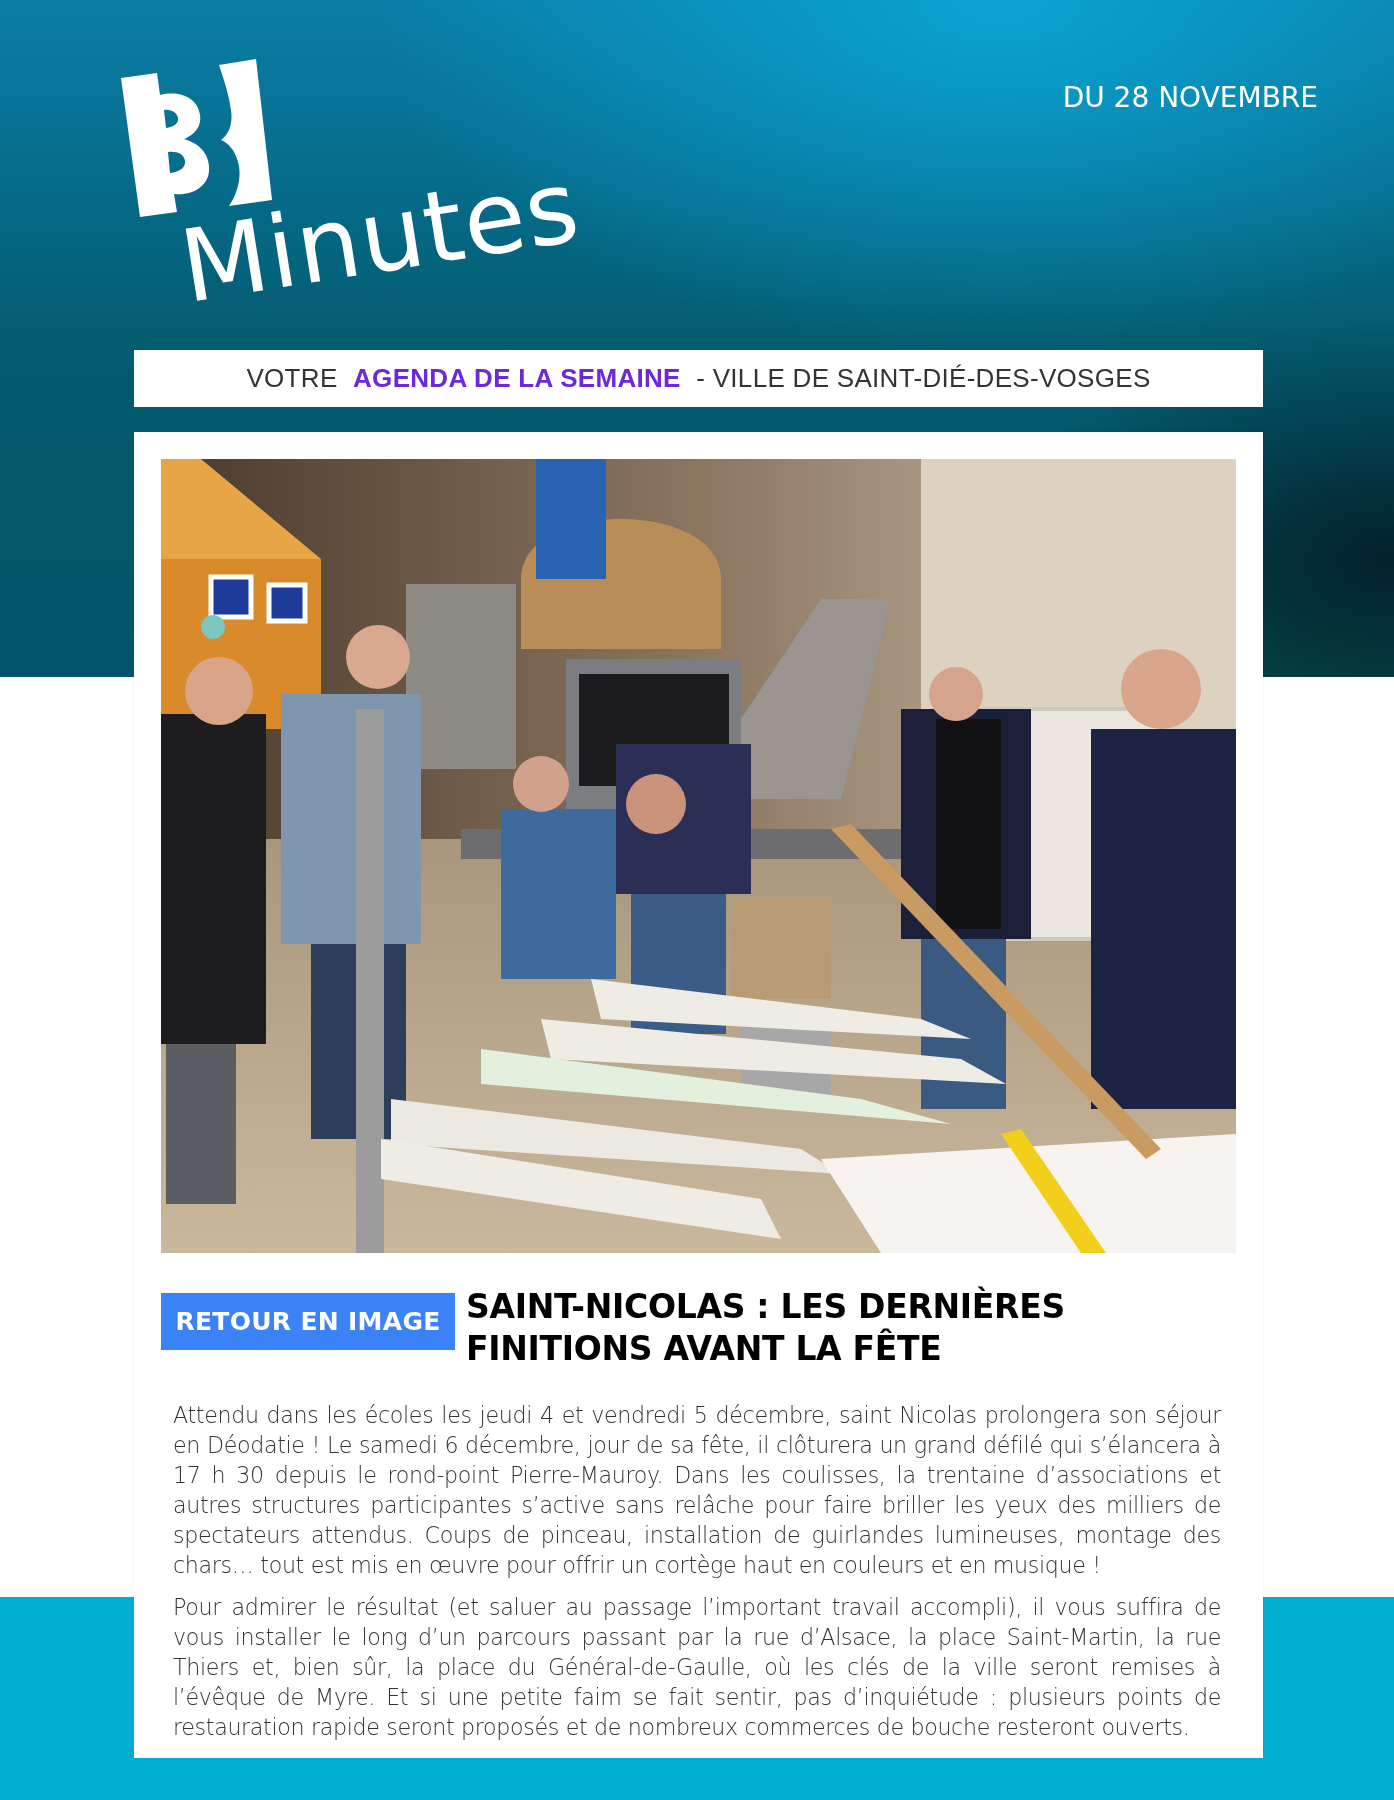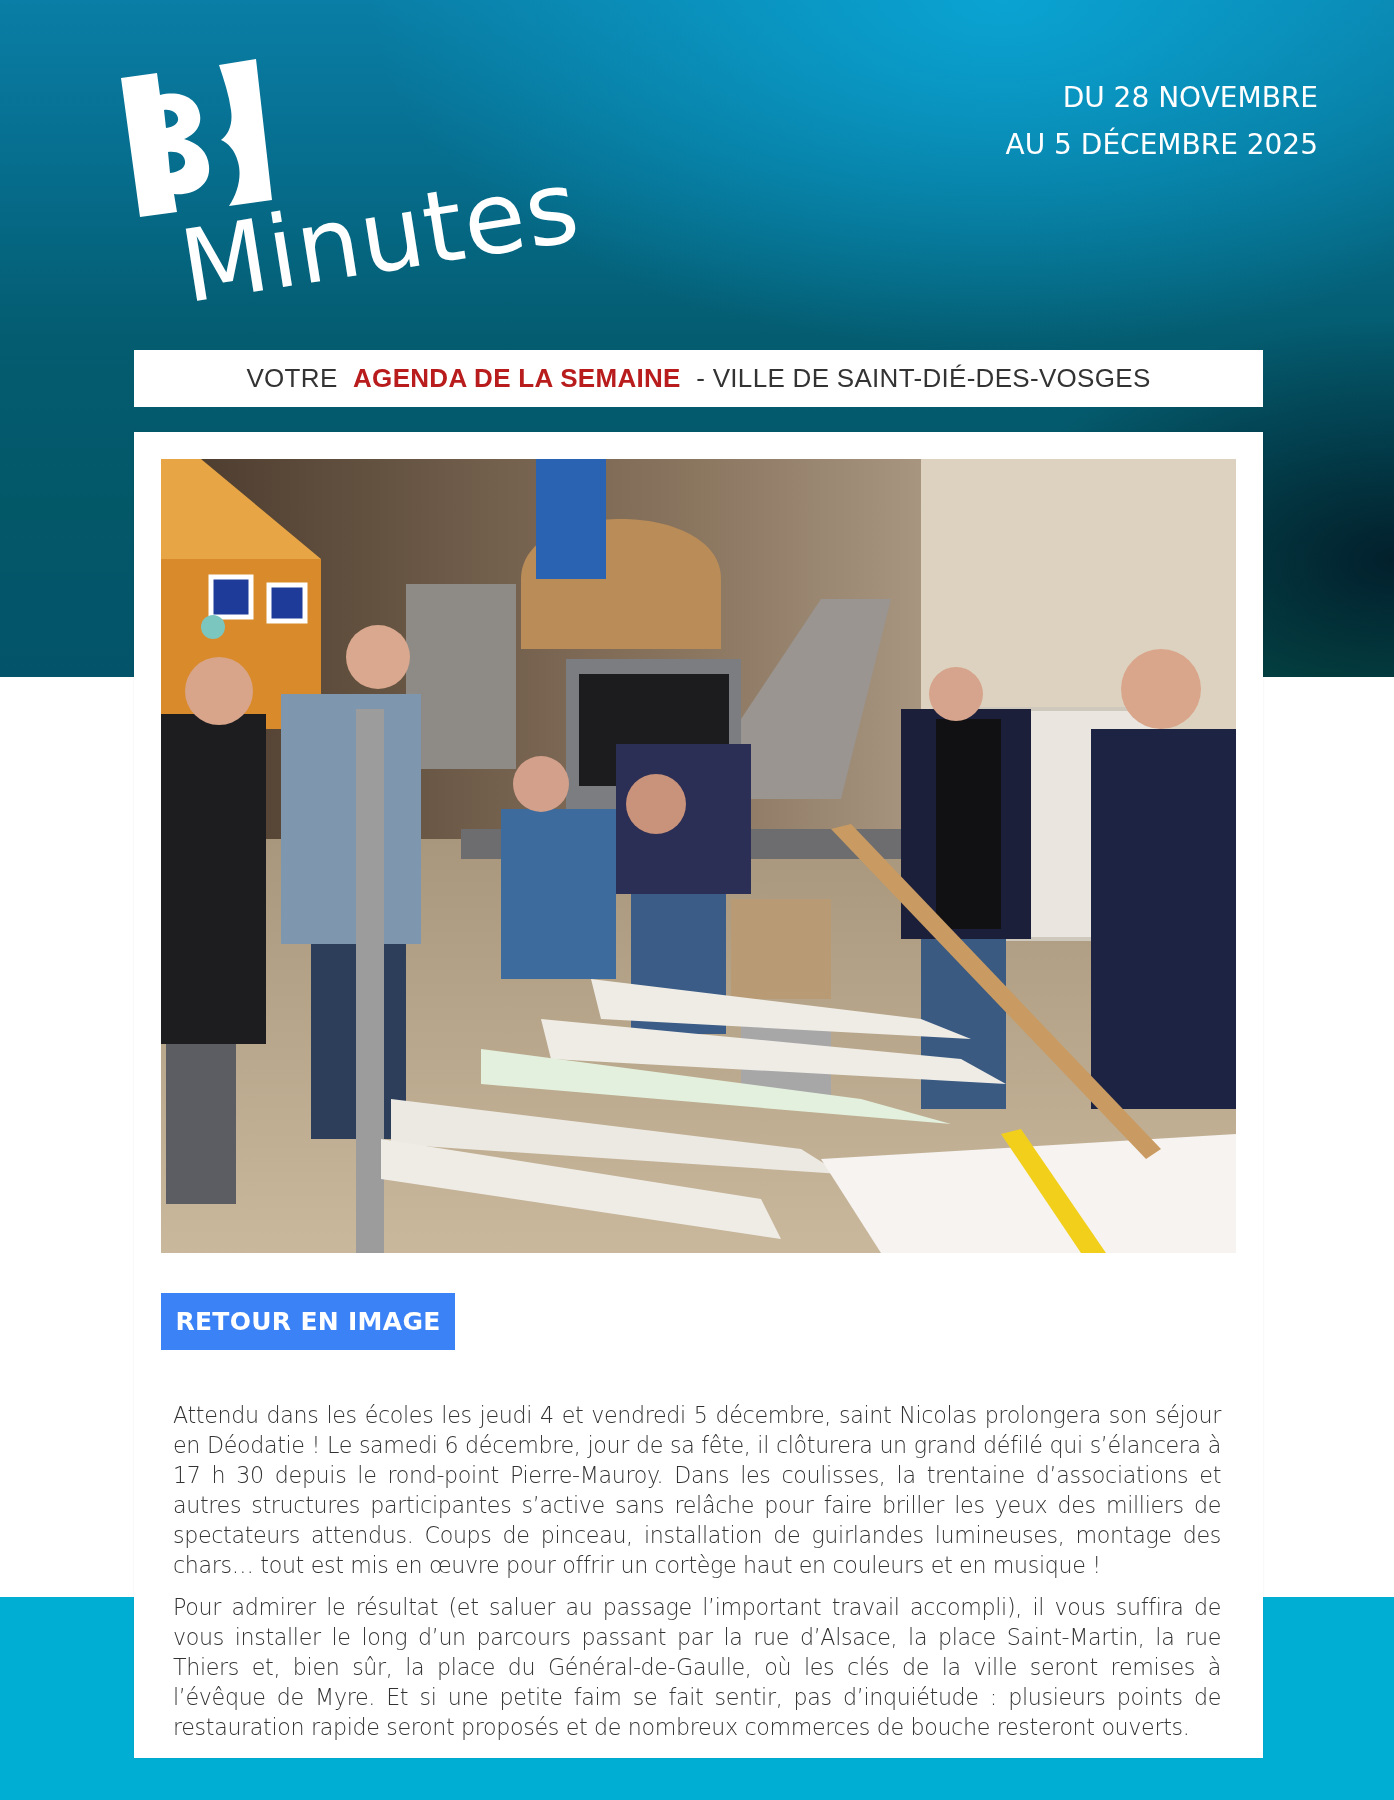--- a/index.html
+++ b/index.html
@@ -30,21 +30,21 @@
 
   .issue { position: absolute; right: 76px; top: 74px; text-align: right; color: #ffffff; }
   .issue .num { font-family: "DejaVu Sans", sans-serif; font-weight: 200; font-size: 33px; line-height: 44px; letter-spacing: 0.5px; opacity: 0.95; }
   .issue .dates { font-family: "DejaVu Sans", sans-serif; font-weight: normal; font-size: 28px; line-height: 47px; }
 
   .banner {
     position: absolute; left: 134px; top: 350px; width: 1129px; height: 57px;
     background: #ffffff; display: flex; align-items: center; justify-content: center;
     font-family: "Liberation Sans", sans-serif; font-size: 26px; color: #333333; letter-spacing: 0.3px; gap: 8px;
   }
-  .banner .accent { color: #b91c1c; font-weight: bold; }
+  .banner .accent { color: #6d28d9; font-weight: bold; }
 
   .card {
     position: absolute; left: 134px; top: 432px; width: 1129px; height: 1326px;
     background: #ffffff; box-shadow: 0 0 2px rgba(0,0,0,0.08);
   }
 
   .photo {
     position: absolute; left: 27px; top: 27px; width: 1075px; height: 794px;
     overflow: hidden; background: #7a6b58;
   }
@@ -81,21 +81,20 @@
              M84 70 L86 88 C94 87 99 83 98 78 C97 73 92 69 84 70 Z
              M88 112 L90 133 C100 132 106 127 105 121 C104 114 97 111 88 112 Z" fill="#ffffff" fill-rule="evenodd"></path>
 
     <path d="M139 25 L176 19 L192 160 L149 166 C158 152 162 136 158 122 C155 110 148 103 141 100 C149 94 153 84 151 70 C149 55 144 40 139 25 Z" fill="#ffffff"></path>
   </svg>
   <div class="logo-text">Minutes</div>
 </div>
 
 <div class="issue">
   <div class="dates">DU 28 NOVEMBRE</div>
-  <div class="dates">AU 5 DÉCEMBRE 2025</div>
 </div>
 
 <div class="banner">
   <span style="white-space:pre">VOTRE </span>
   <span class="accent">AGENDA DE LA SEMAINE</span>
   <span style="white-space:pre"> - VILLE DE SAINT-DIÉ-DES-VOSGES</span>
 </div>
 
 <div class="card">
   <div class="photo" title="Bénévoles assemblant des éléments de décor en bois dans un atelier de chars">
@@ -175,18 +174,19 @@
 
       <polygon points="660,700 1075,675 1075,794 720,794" fill="#f6f3f1"></polygon>
 
       <polygon points="840,675 860,670 945,794 920,794" fill="#f2cf1a"></polygon>
 
       <polygon points="670,370 690,365 1000,690 985,700" fill="#c99b62"></polygon>
     </svg>
   </div>
 
   <div class="badge">RETOUR EN IMAGE</div>
+  <h1 class="title">SAINT-NICOLAS : LES DERNIÈRES FINITIONS AVANT LA FÊTE</h1>
 
   <div class="body-text">
     <p>Attendu dans les écoles les jeudi 4 et vendredi 5 décembre, saint Nicolas prolongera son séjour en Déodatie ! Le samedi 6 décembre, jour de sa fête, il clôturera un grand défilé qui s’élancera à 17 h 30 depuis le rond-point Pierre-Mauroy. Dans les coulisses, la trentaine d’associations et autres structures participantes s’active sans relâche pour faire briller les yeux des milliers de spectateurs attendus. Coups de pinceau, installation de guirlandes lumineuses, montage des chars… tout est mis en œuvre pour offrir un cortège haut en couleurs et en musique !</p>
     <p>Pour admirer le résultat (et saluer au passage l’important travail accompli), il vous suffira de vous installer le long d’un parcours passant par la rue d’Alsace, la place Saint-Martin, la rue Thiers et, bien sûr, la place du Général-de-Gaulle, où les clés de la ville seront remises à l’évêque de Myre. Et si une petite faim se fait sentir, pas d’inquiétude : plusieurs points de restauration rapide seront proposés et de nombreux commerces de bouche resteront ouverts.</p>
   </div>
 </div>
 
 </body></html>

